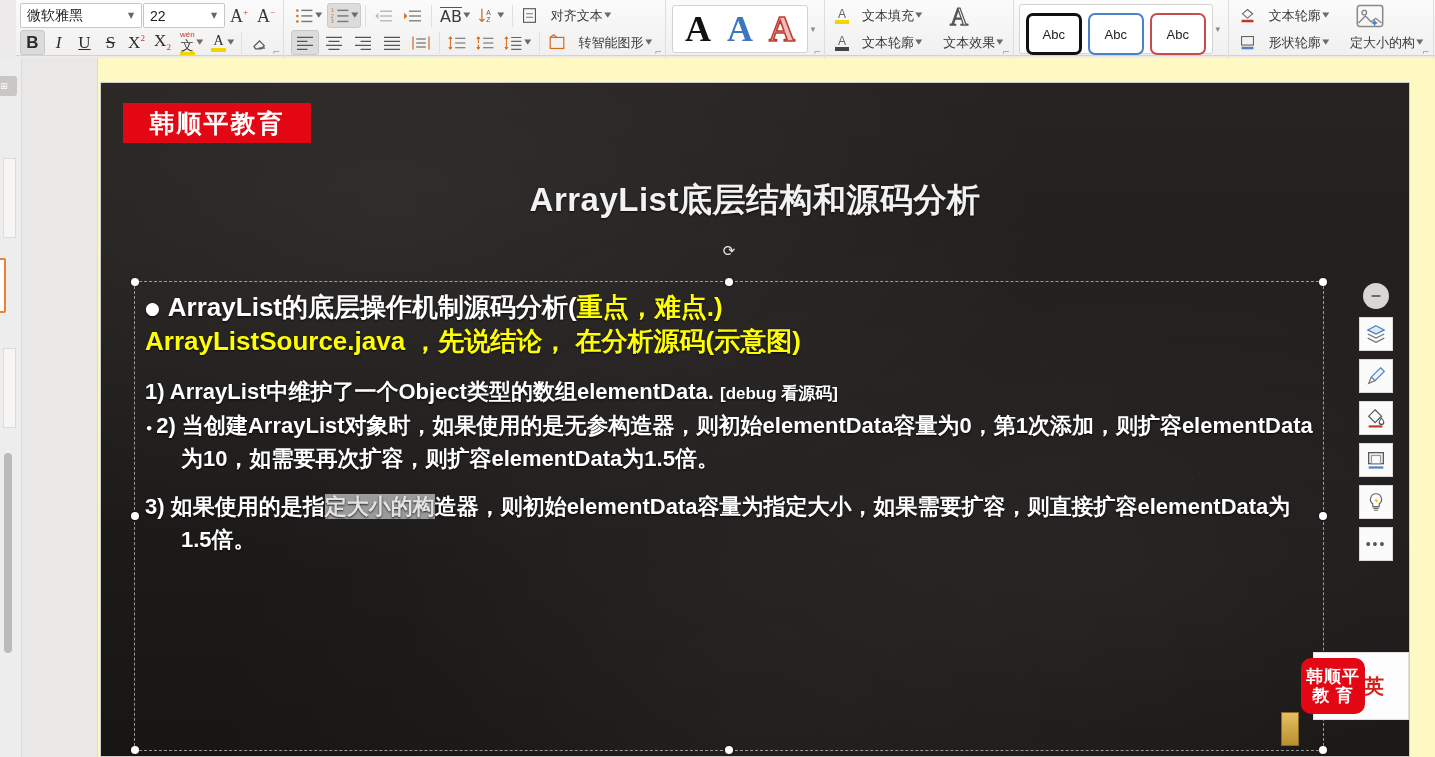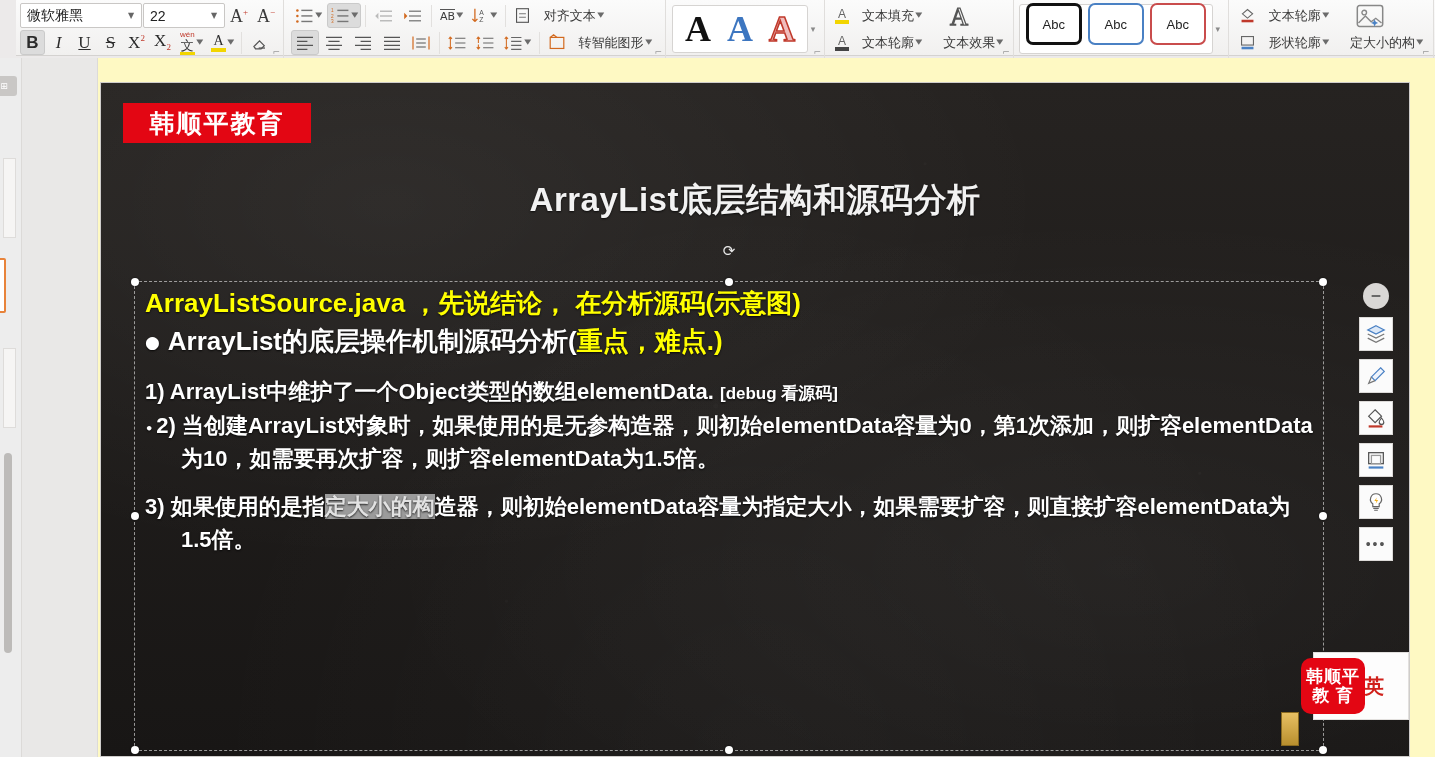--- a/index.html
+++ b/index.html
@@ -66,21 +66,21 @@
   }
   .wa {
     font-family:"Liberation Serif", serif; font-weight:bold; font-size:36px;
     line-height:1; padding:0 7px;
   }
   .wa.k { color:#111; }
   .wa.bl { color:#3d76c0; }
   .wa.rd { color:#f0bdbd; -webkit-text-stroke:1.6px #c0392b; }
 
   .abc-box {
-    display:flex; align-items:flex-end; gap:6px;
+    display:flex; align-items:flex-start; gap:6px;
     background:#fff; border:1px solid #d6d4d2; border-radius:3px;
     padding:8px 6px; height:50px;
   }
   .abc {
     width:56px; height:42px; border-radius:7px; background:#fff;
     display:flex; align-items:center; justify-content:center;
     font-size:13px; color:#222;
   }
   .abc.k { border:3px solid #111; }
   .abc.bl { border:2px solid #4a81c4; }
@@ -295,21 +295,21 @@
         </svg>
       </div>
       <div class="btn">
         <svg class="ic" width="20" height="16" viewBox="0 0 24 20">
           <path d="M7 4h15M7 10h15M7 16h15" stroke="#8a8a8a" stroke-width="1.7"></path>
           <path d="M1 6l4 4-4 4z" fill="#d2691e"></path>
         </svg>
       </div>
       <span class="sep"></span>
       <div class="btn">
-        <span style="font-size:11px;border-top:1.6px solid #555;padding-top:1px" class="glyph">AB</span>
+        <span style="font-size:16px;border-top:1.6px solid #555;padding-top:1px" class="glyph">AB</span>
         <span class="caret glyph">▼</span>
       </div>
       <div class="btn">
         <svg class="ic" width="18" height="17" viewBox="0 0 20 20">
           <text x="9" y="9" font-size="8" fill="#555">A</text>
             <text x="9" y="18" font-size="8" fill="#555">Z</text>
           <path d="M4 2v15M4 17l-3-3M4 17l3-3" stroke="#d2691e" stroke-width="1.5" fill="none"></path>
         </svg>
         <span class="caret glyph">▼</span>
       </div>
@@ -513,24 +513,24 @@
       <div class="handle h-tc"></div>
       <div class="handle h-tr"></div>
       <div class="handle h-ml"></div>
       <div class="handle h-mr"></div>
       <div class="handle h-bl"></div>
       <div class="handle h-bc"></div>
       <div class="handle h-br"></div>
 
       <div class="body-text">
 
-        <div class="p p1 yel" style="margin-top:-4px">ArrayListSource.java ，先说结论， 在分析源码(示意图)</div>
         <div class="p p1">
           <span class="glyph bullet-dot">●</span><span>ArrayList的底层操作机制源码分析(</span><span class="yel">重点，难点.)</span>
         </div>
+        <div class="p p1 yel" style="margin-top:-4px">ArrayListSource.java ，先说结论， 在分析源码(示意图)</div>
 
         <div class="spacer"></div>
 
         <div class="p p2 hangind2">
           <span>1) ArrayList中维护了一个Object类型的数组elementData.</span>
           <span class="small">[debug 看源码]</span>
         </div>
 
         <div class="p p2 hangind2" style="margin-top:2px">
           <span class="glyph" style="font-size:13px;margin-right:3px">•</span><span>2) 当创建ArrayList对象时，如果使用的是无参构造器，则初始elementData容量为0，第1次添加，则扩容elementData为10，如需要再次扩容，则扩容elementData为1.5倍。</span>

